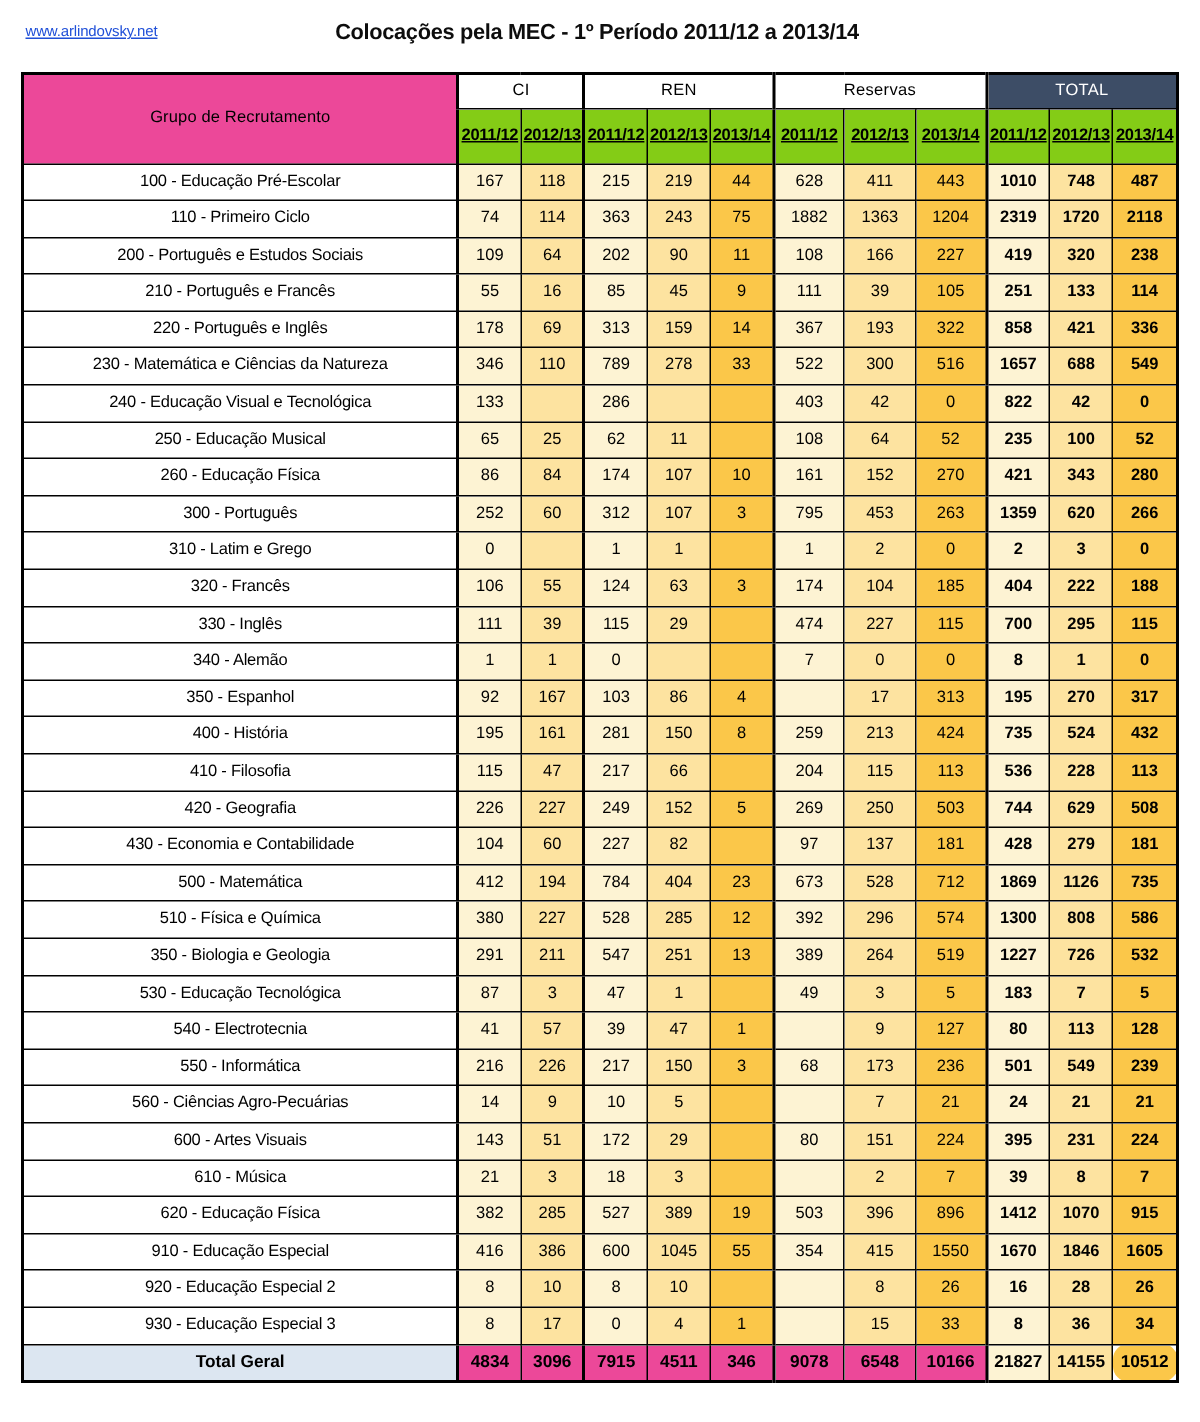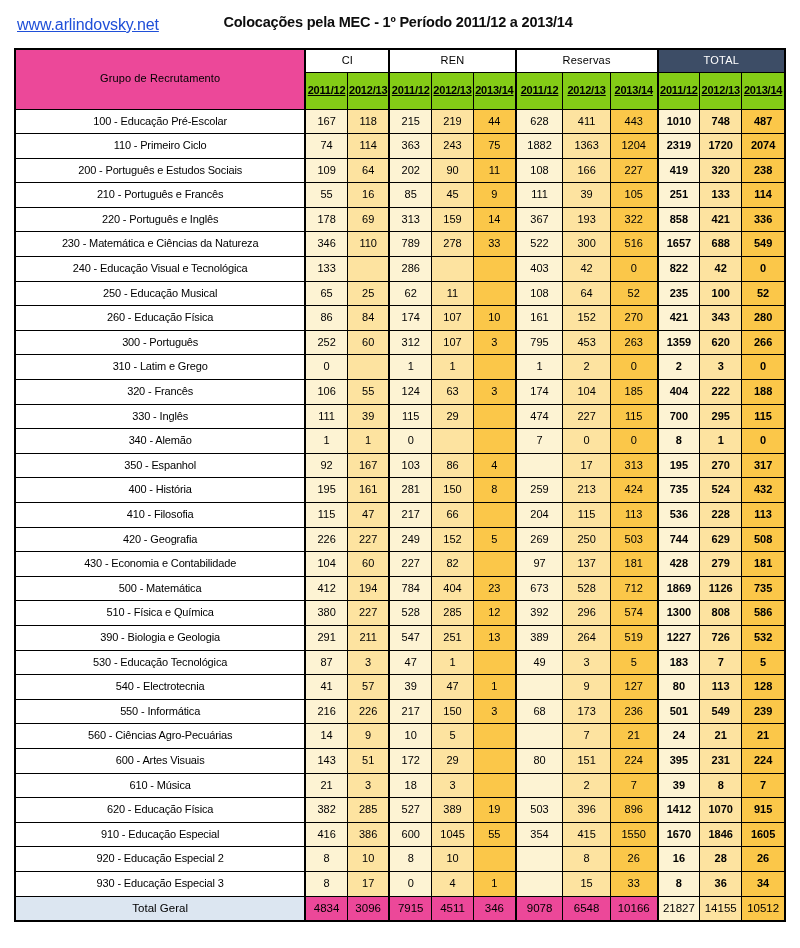--- a/index.html
+++ b/index.html
@@ -20,21 +20,21 @@
 
   
   .topbar {
     position: absolute;
     top: 14px; left: 0; right: 0;
     height: 26px;
   }
   .site-link {
     position: absolute;
     left: 17px; top: 2px;
-    font-size: 16px;
+    font-size: 10px;
     color: #1f4fd8;
     text-decoration: underline;
     letter-spacing: -0.1px;
     white-space: nowrap;
   }
   .report-title {
     position: absolute;
     left: 0; right: 0; top: 0px;
     text-align: center;
     padding-right: 4px;
@@ -119,31 +119,31 @@
   }
   td.num { height: 24.6px; font-size: 11px; }
 
   
   .y1 { background: #fdf3d3; }
   .y2 { background: #fde3a0; }
   .y3 { background: #fbc749; }
   .tot { font-weight: bold; }
 
   
-  tr.totalrow td { height: 25px; font-weight: normal; font-size: 11.5px; }
+  tr.totalrow td { height: 25px; font-weight: bold; font-size: 11.5px; }
   td.tg-label {
     background: #dce6f1;
     text-align: left;
     padding-left: 5px;
     font-weight: bold;
   }
   td.tg-num { background: #ec4899; }
   td.tg-t1 { background: #fdf3d3; }
   td.tg-t2 { background: #fde3a0; }
-  td.tg-t3 { background: #fbc749; }
+  td.tg-t3 { background: #fbc749; border-radius: 10px; }
 
   
   .sepL { border-left: 2.5px solid #000000 !important; }
 </style>
 </head>
 <body>
 
 <div id="page">
 
   <div class="topbar">
@@ -209,21 +209,21 @@
             <td class="num y1 sepL">74</td>
             <td class="num y2">114</td>
             <td class="num y1 sepL">363</td>
             <td class="num y2">243</td>
             <td class="num y3">75</td>
             <td class="num y1 sepL">1882</td>
             <td class="num y2">1363</td>
             <td class="num y3">1204</td>
             <td class="num y1 tot sepL">2319</td>
             <td class="num y2 tot">1720</td>
-            <td class="num y3 tot">2074</td>
+            <td class="num y3 tot">2118</td>
           </tr>
           <tr>
             <td class="rowlabel">200 - Português e Estudos Sociais</td>
             <td class="num y1 sepL">109</td>
             <td class="num y2">64</td>
             <td class="num y1 sepL">202</td>
             <td class="num y2">90</td>
             <td class="num y3">11</td>
             <td class="num y1 sepL">108</td>
             <td class="num y2">166</td>
@@ -478,21 +478,21 @@
             <td class="num y2">285</td>
             <td class="num y3">12</td>
             <td class="num y1 sepL">392</td>
             <td class="num y2">296</td>
             <td class="num y3">574</td>
             <td class="num y1 tot sepL">1300</td>
             <td class="num y2 tot">808</td>
             <td class="num y3 tot">586</td>
           </tr>
           <tr>
-            <td class="rowlabel">390 - Biologia e Geologia</td>
+            <td class="rowlabel">350 - Biologia e Geologia</td>
             <td class="num y1 sepL">291</td>
             <td class="num y2">211</td>
             <td class="num y1 sepL">547</td>
             <td class="num y2">251</td>
             <td class="num y3">13</td>
             <td class="num y1 sepL">389</td>
             <td class="num y2">264</td>
             <td class="num y3">519</td>
             <td class="num y1 tot sepL">1227</td>
             <td class="num y2 tot">726</td>

